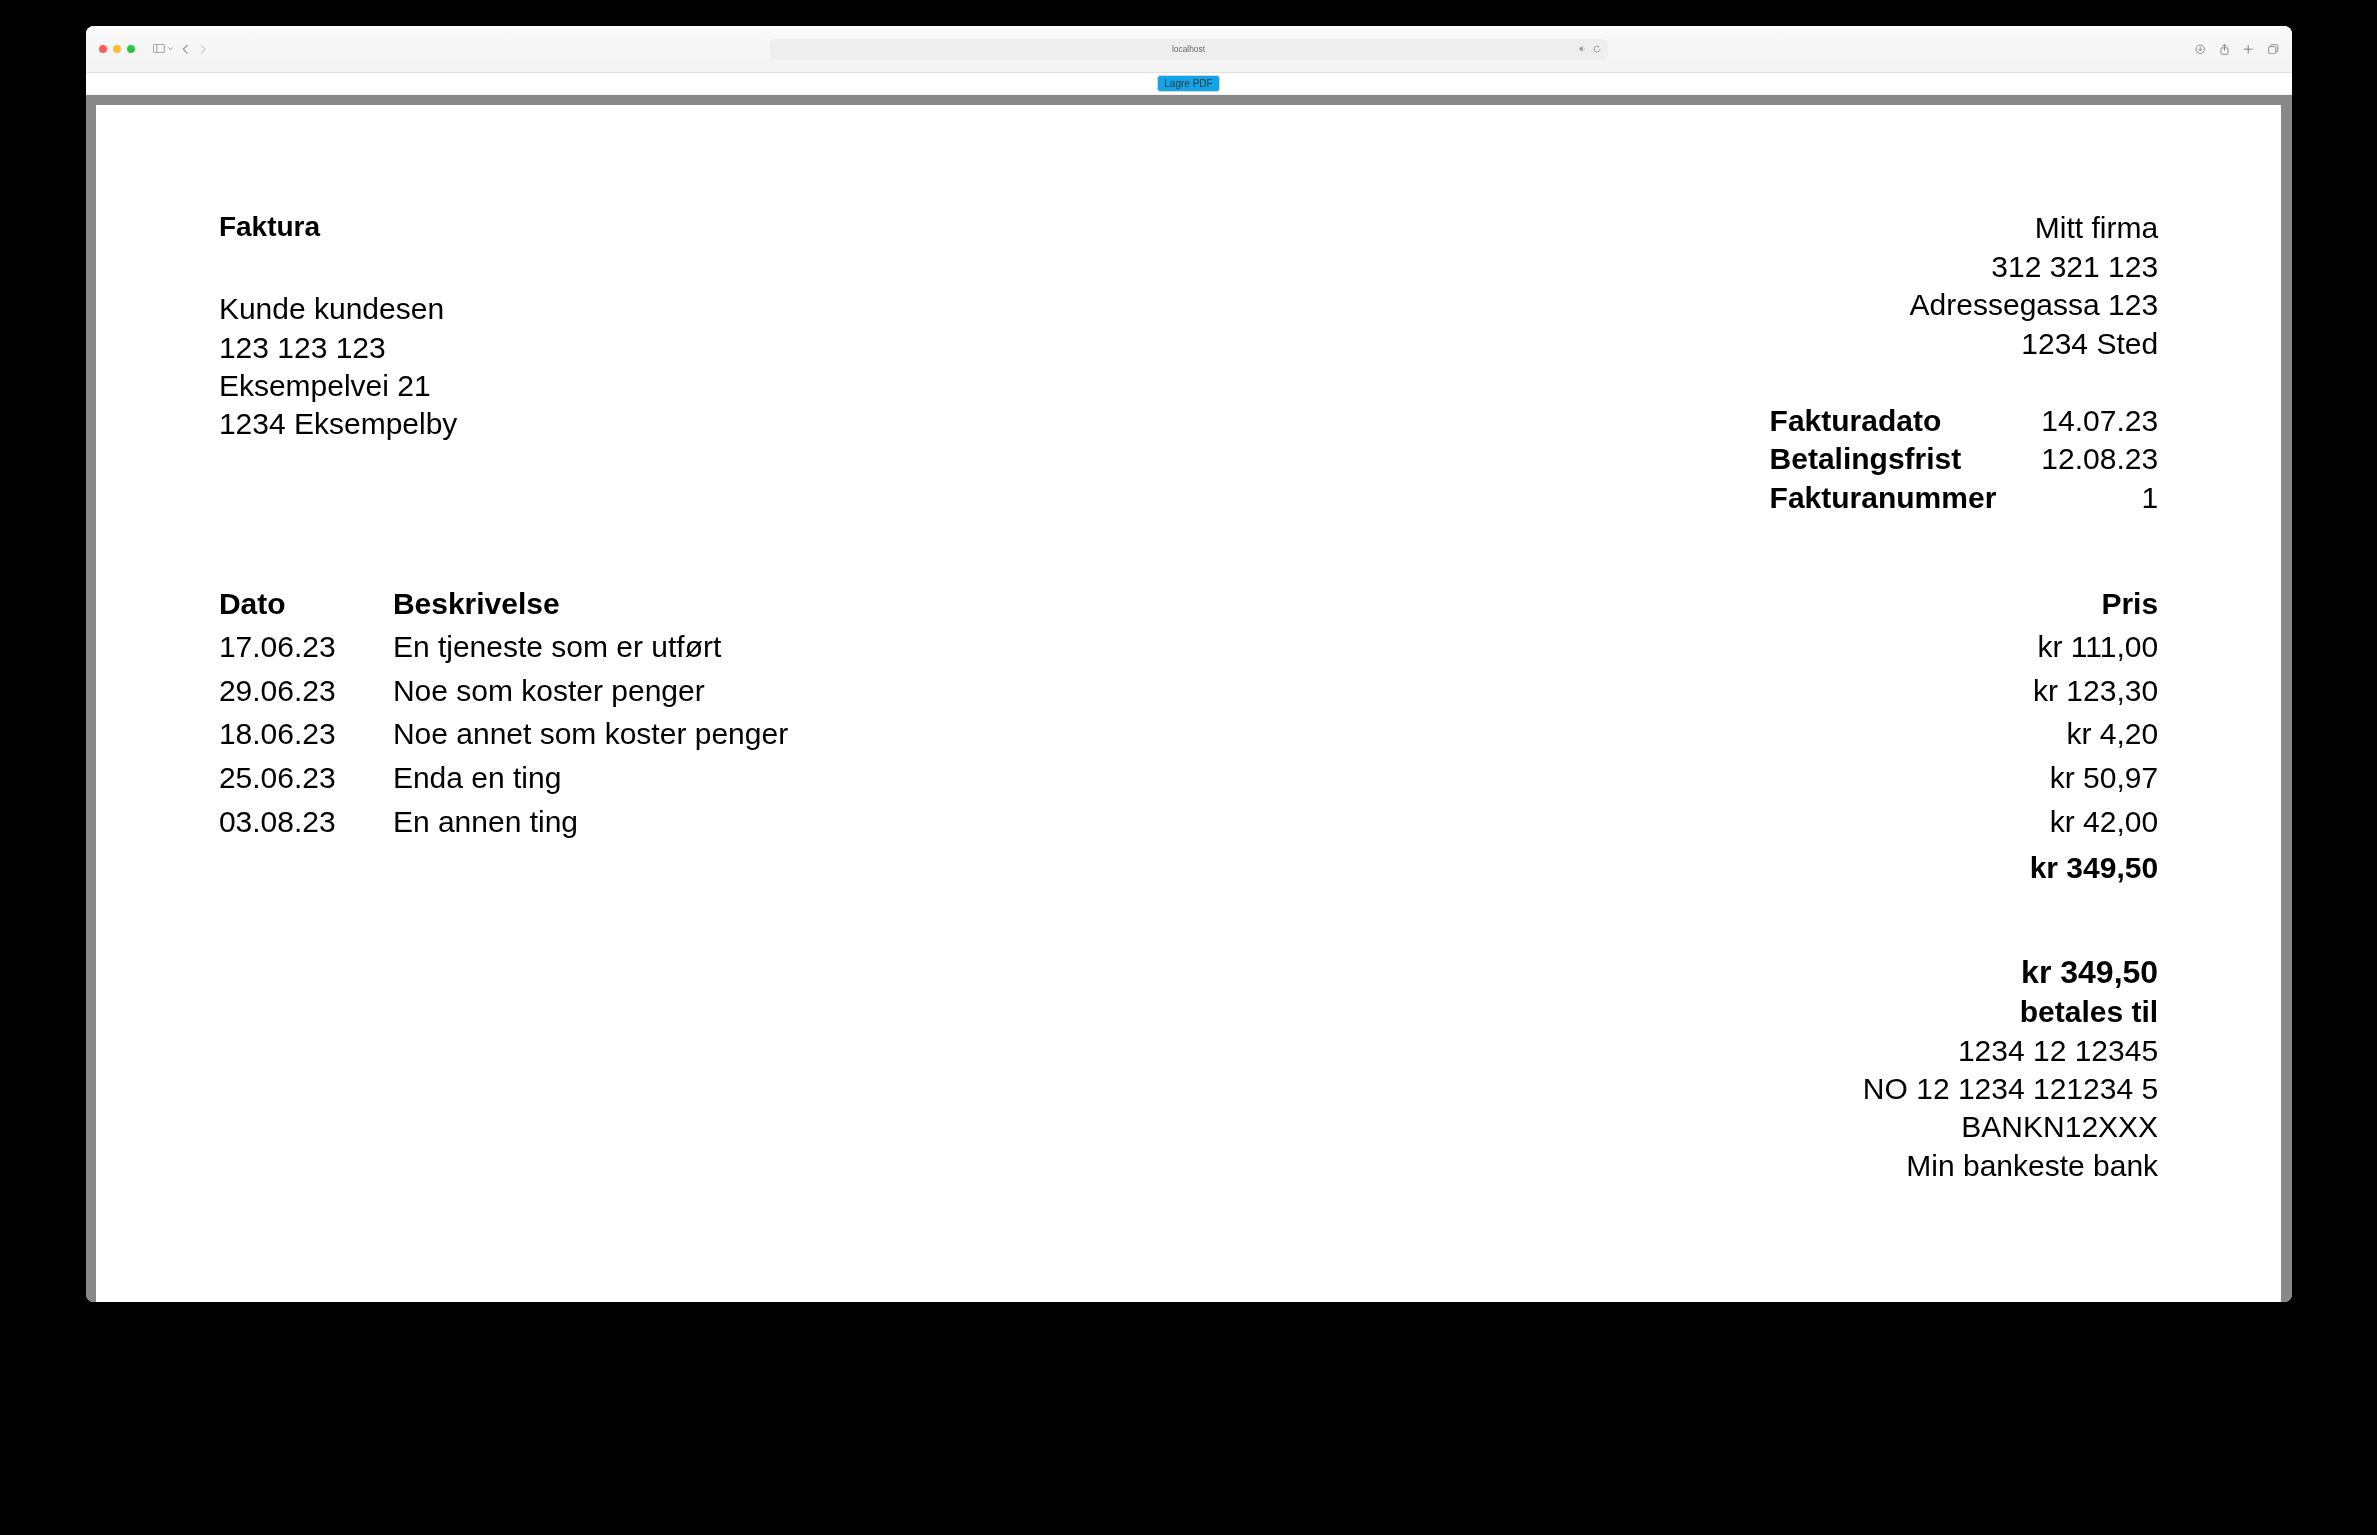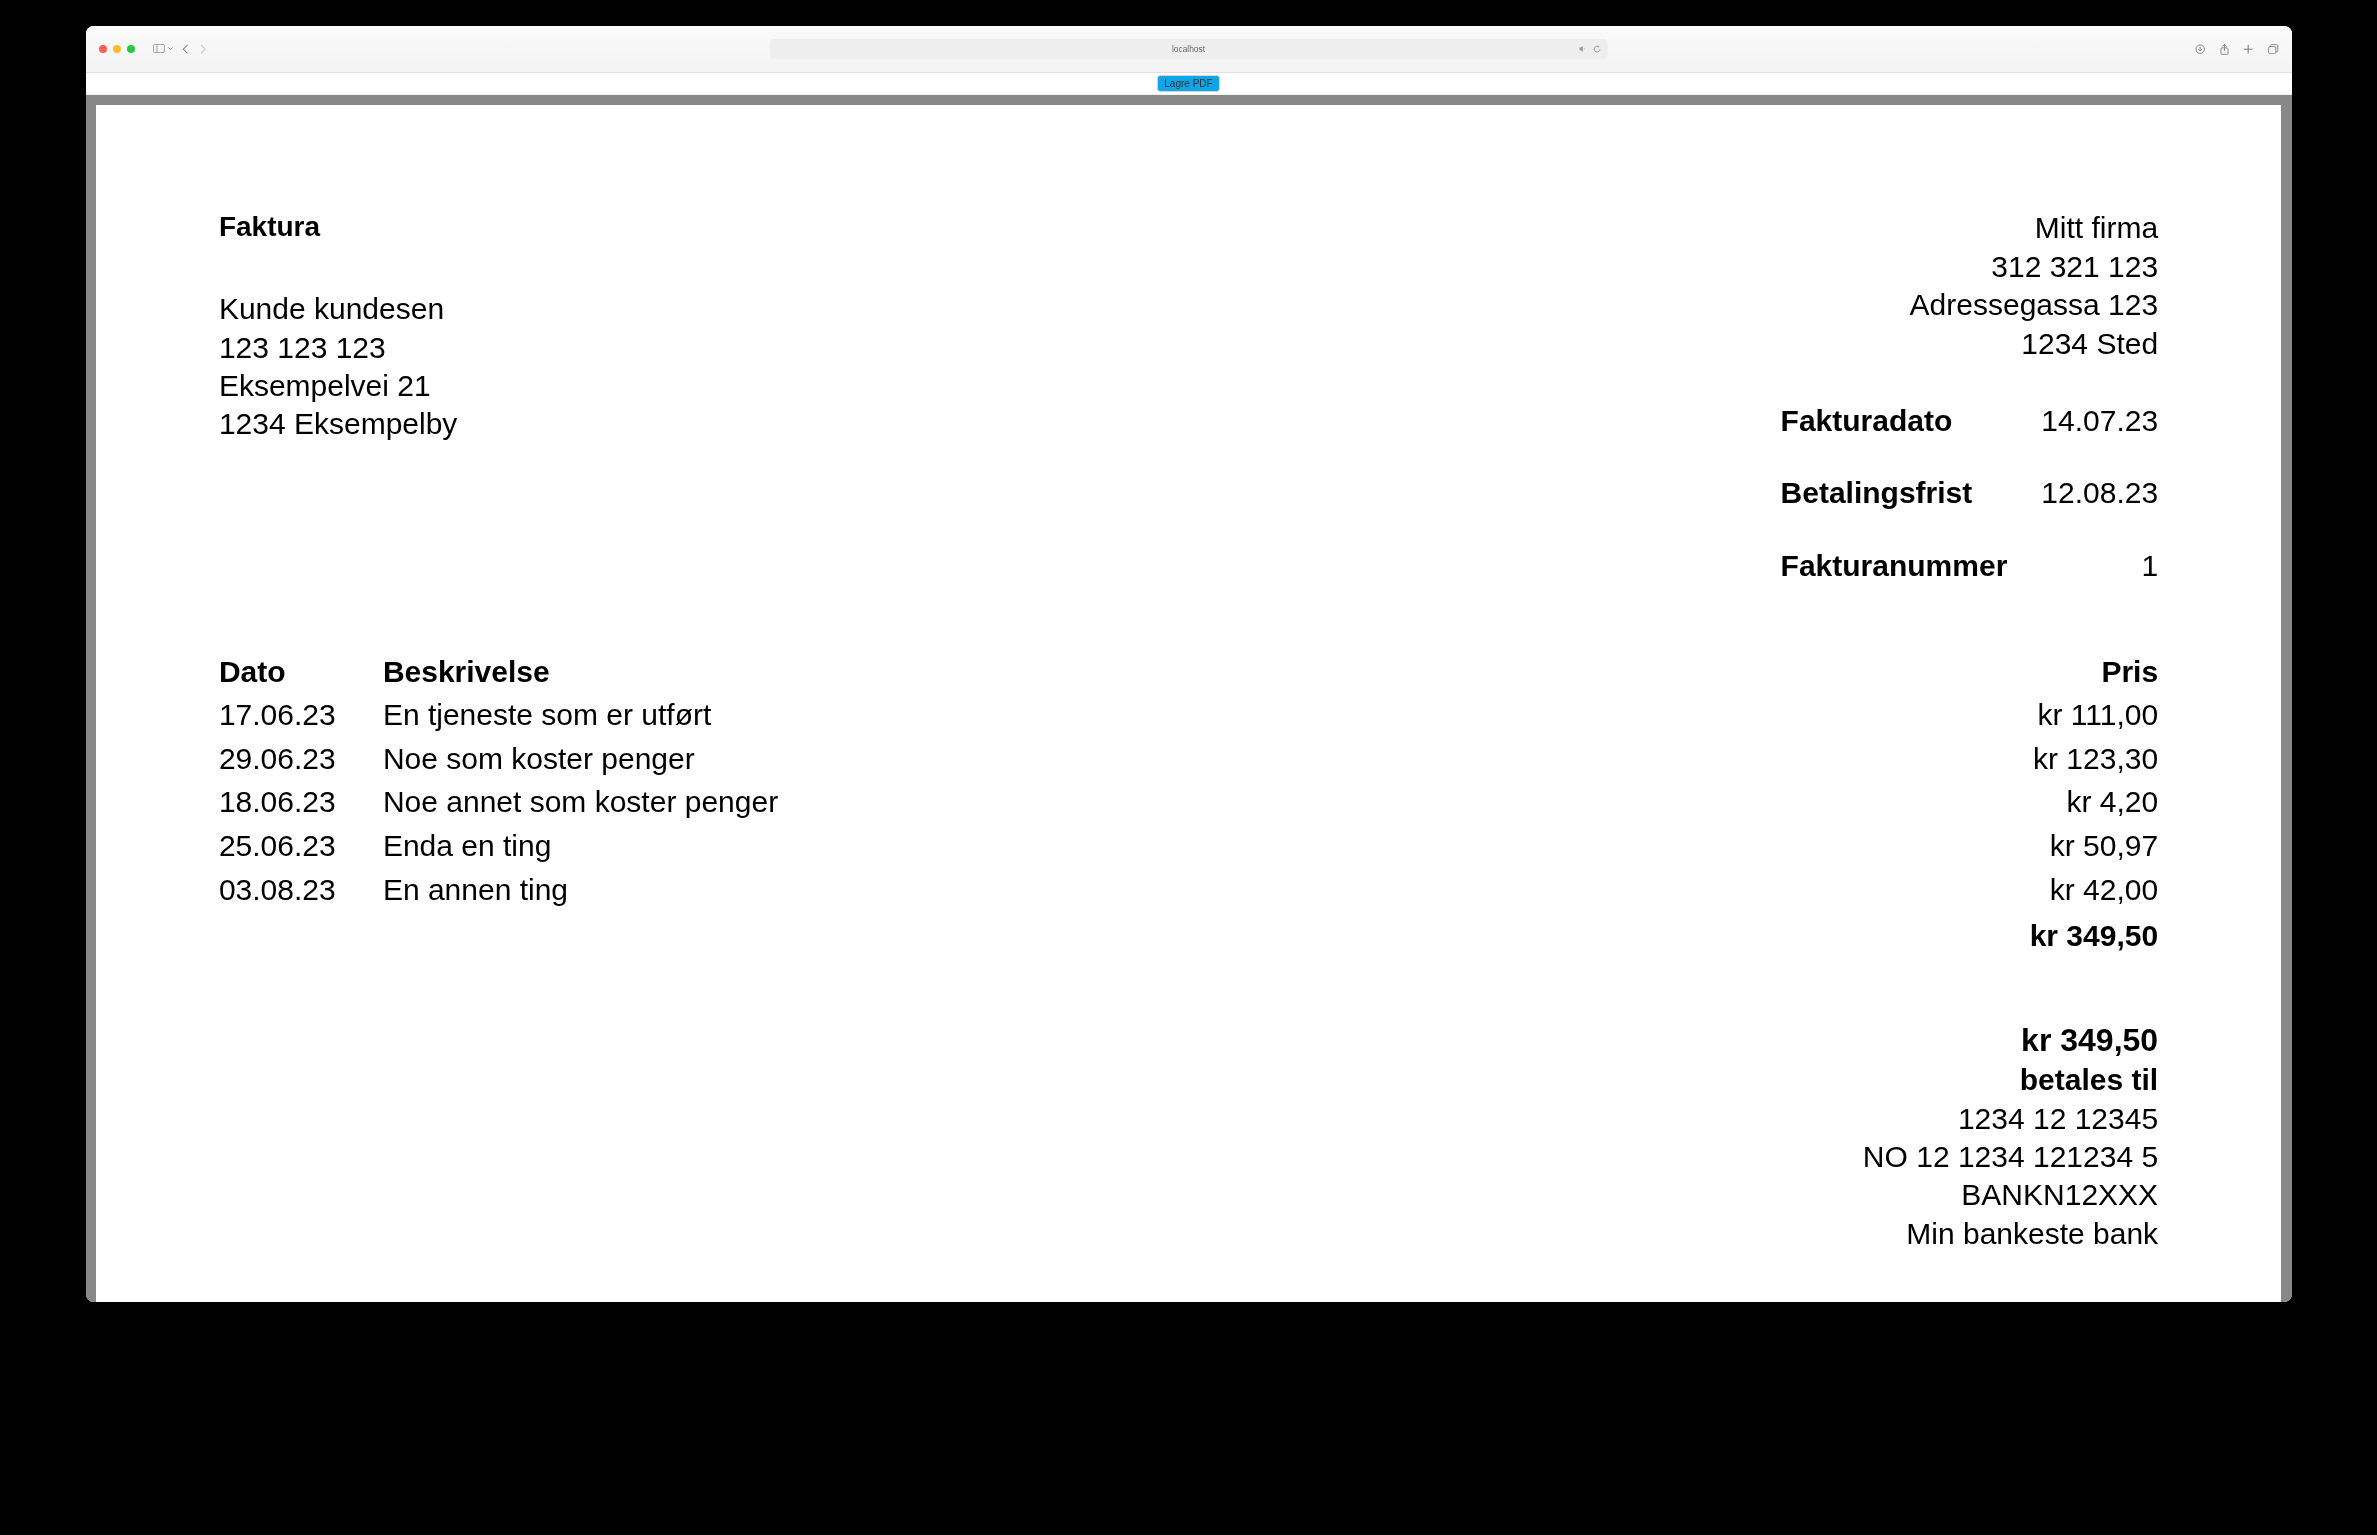--- a/index.html
+++ b/index.html
@@ -171,35 +171,34 @@
       margin-top: 39px;
       display: flex;
       justify-content: flex-end;
     }
 
     .meta-table {
       display: grid;
       grid-template-columns: auto auto;
       column-gap: 45px;
       row-gap: 0;
-      gap: 34px;
     }
 
     .meta-label { font-weight: 700; text-align: left; }
     .meta-value { text-align: right; }
 
     
     .items-block {
       margin-top: 65px;
     }
 
     .items-row {
       display: grid;
       grid-template-columns: 162px 1fr 195px;
-      column-gap: 2px;
+      column-gap: 12px;
       padding: 2.6px 0;
     }
 
     .items-header { font-weight: 700; }
     .col-price { text-align: right; }
     .col-date { text-align: left; }
     .col-desc { text-align: left; }
 
     .subtotal-row {
       display: flex;

